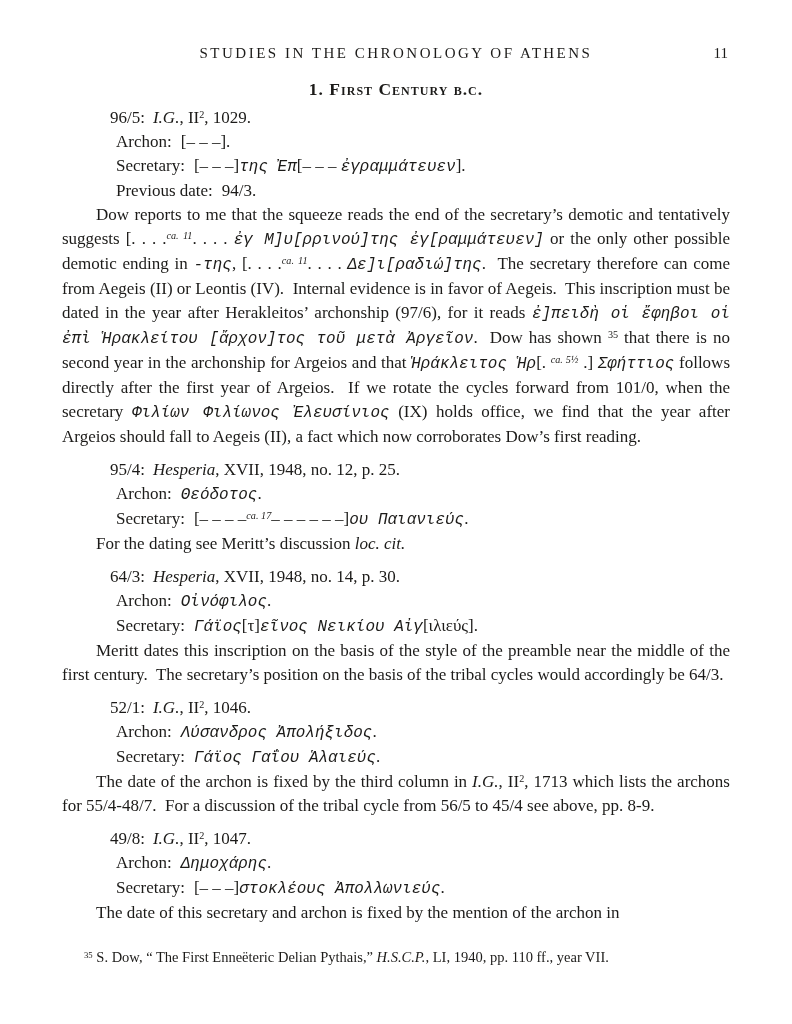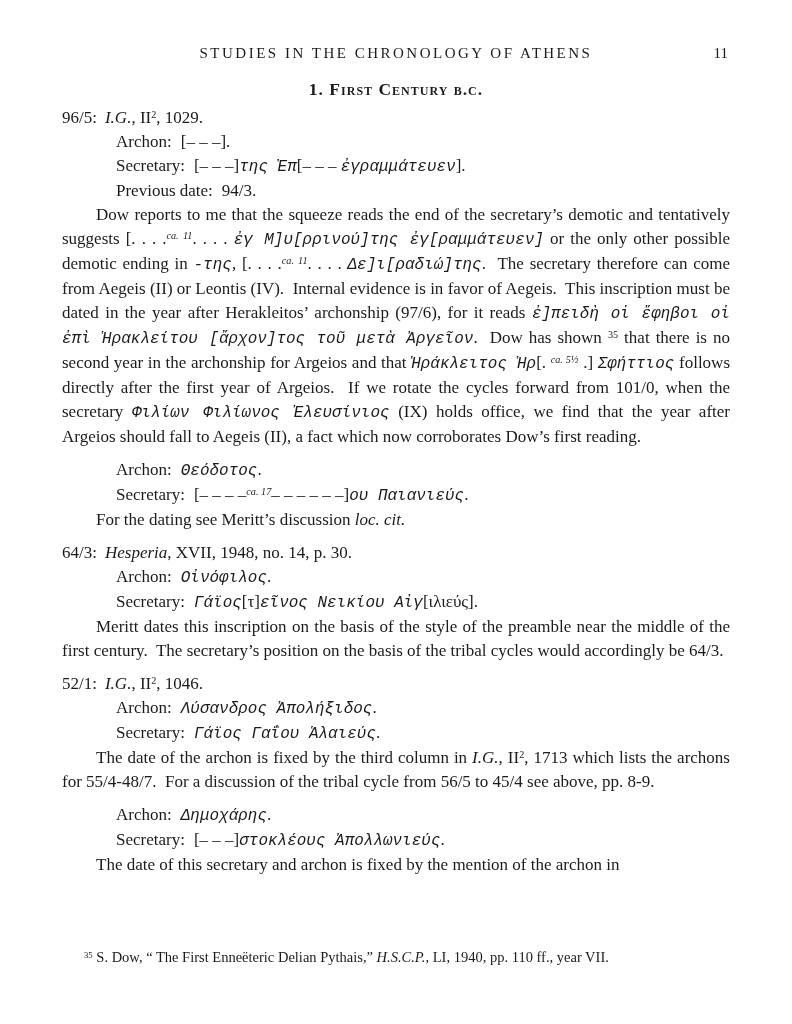--- a/index.html
+++ b/index.html
@@ -33,21 +33,21 @@
   .section-heading{
     font-variant:small-caps;
     font-weight:bold;
     font-size:17.5px;line-height:22px;
     letter-spacing:1px;
     text-align:center;
     margin:0 0 6px 0;
   }
   .entry{margin:0 0 9px 0;}
   .entry-head,.field,.para{margin:0;}
-  .entry-label{margin-right:8px;}
+  .entry-label{margin-right:8px;margin-left:48px;}
   .field{padding-left:54px;}
   .field-label{margin-right:9px;margin-top:21px;}
   .para{text-indent:34px;text-align:justify;}
   .seg{}
   .it{font-style:italic;}
   .gr{font-style:italic;font-family:Liberation Mono, monospace;font-size:0.94em;}
   .sup{
     font-size:0.6em;
     line-height:0;
     position:relative;top:-0.45em;
@@ -73,37 +73,39 @@
     <h2 class="section-heading">1. First Century b.c.</h2>
     <main id="entries">
         <section class="entry">
           <p class="entry-head"><span class="entry-label">96/5:</span><span class="seg it">I.G.</span><span class="seg">, II</span><span class="seg sup">2</span><span class="seg">, 1029.</span></p>
           <p class="field"><span class="field-label">Archon:</span><span class="seg">[– – –].</span></p>
           <p class="field"><span class="field-label">Secretary:</span><span class="seg">[– – –]</span><span class="seg gr">της Ἐπ</span><span class="seg">[– – – </span><span class="seg gr">ἐγραμμάτευεν</span><span class="seg">].</span></p>
           <p class="field"><span class="field-label">Previous date:</span><span class="seg">94/3.</span></p>
           <p class="para"><span class="seg">Dow reports to me that the squeeze reads the end of the secretary’s demotic and tentatively suggests [. . . .</span><span class="seg it sup">ca. 11</span><span class="seg">. . . . </span><span class="seg gr">ἐγ Μ]υ[ρρινού]της ἐγ[ραμμάτευεν]</span><span class="seg"> or the only other possible demotic ending in </span><span class="seg gr">-της</span><span class="seg">, [. . . .</span><span class="seg it sup">ca. 11</span><span class="seg">. . . . </span><span class="seg gr">Δε]ι[ραδιώ]της</span><span class="seg">.&nbsp; The secretary therefore can come from Aegeis (II) or Leontis (IV).&nbsp; Internal evidence is in favor of Aegeis.&nbsp; This inscription must be dated in the year after Herakleitos’ archonship (97/6), for it reads </span><span class="seg gr">ἐ]πειδὴ οἱ ἔφηβοι οἱ ἐπὶ Ἡρακλείτου [ἄρχον]τος τοῦ μετὰ Ἀργεῖον</span><span class="seg">.&nbsp; Dow has shown </span><span class="seg sup">35</span><span class="seg"> that there is no second year in the archonship for Argeios and that </span><span class="seg gr">Ἡράκλειτος Ἡρ</span><span class="seg">[. </span><span class="seg it sup">ca. 5½</span><span class="seg"> .] </span><span class="seg gr">Σφήττιος</span><span class="seg"> follows directly after the first year of Argeios.&nbsp; If we rotate the cycles forward from 101/0, when the secretary </span><span class="seg gr">Φιλίων Φιλίωνος Ἐλευσίνιος</span><span class="seg"> (IX) holds office, we find that the year after Argeios should fall to Aegeis (II), a fact which now corroborates Dow’s first reading.</span></p>
         </section>
         <section class="entry">
+          <p class="entry-head"><span class="entry-label">95/4:</span><span class="seg it">Hesperia</span><span class="seg">, XVII, 1948, no. 12, p. 25.</span></p>
           <p class="field"><span class="field-label">Archon:</span><span class="seg gr">Θεόδοτος</span><span class="seg">.</span></p>
           <p class="field"><span class="field-label">Secretary:</span><span class="seg">[– – – –</span><span class="seg it sup">ca. 17</span><span class="seg">– – – – – –]</span><span class="seg gr">ου Παιανιεύς</span><span class="seg">.</span></p>
           <p class="para"><span class="seg">For the dating see Meritt’s discussion </span><span class="seg it">loc. cit.</span></p>
         </section>
         <section class="entry">
           <p class="entry-head"><span class="entry-label">64/3:</span><span class="seg it">Hesperia</span><span class="seg">, XVII, 1948, no. 14, p. 30.</span></p>
           <p class="field"><span class="field-label">Archon:</span><span class="seg gr">Οἰνόφιλος</span><span class="seg">.</span></p>
           <p class="field"><span class="field-label">Secretary:</span><span class="seg gr">Γάϊος</span><span class="seg">[τ]</span><span class="seg gr">εῖνος Νεικίου Αἰγ</span><span class="seg">[ιλιεύς].</span></p>
           <p class="para"><span class="seg">Meritt dates this inscription on the basis of the style of the preamble near the middle of the first century.&nbsp; The secretary’s position on the basis of the tribal cycles would accordingly be 64/3.</span></p>
         </section>
         <section class="entry">
           <p class="entry-head"><span class="entry-label">52/1:</span><span class="seg it">I.G.</span><span class="seg">, II</span><span class="seg sup">2</span><span class="seg">, 1046.</span></p>
           <p class="field"><span class="field-label">Archon:</span><span class="seg gr">Λύσανδρος Ἀπολήξιδος</span><span class="seg">.</span></p>
           <p class="field"><span class="field-label">Secretary:</span><span class="seg gr">Γάϊος Γαΐου Ἁλαιεύς</span><span class="seg">.</span></p>
           <p class="para"><span class="seg">The date of the archon is fixed by the third column in </span><span class="seg it">I.G.</span><span class="seg">, II</span><span class="seg sup">2</span><span class="seg">, 1713 which lists the archons for 55/4-48/7.&nbsp; For a discussion of the tribal cycle from 56/5 to 45/4 see above, pp. 8-9.</span></p>
         </section>
         <section class="entry">
+          <p class="entry-head"><span class="entry-label">49/8:</span><span class="seg it">I.G.</span><span class="seg">, II</span><span class="seg sup">2</span><span class="seg">, 1047.</span></p>
           <p class="field"><span class="field-label">Archon:</span><span class="seg gr">Δημοχάρης</span><span class="seg">.</span></p>
           <p class="field"><span class="field-label">Secretary:</span><span class="seg">[– – –]</span><span class="seg gr">στοκλέους Ἀπολλωνιεύς</span><span class="seg">.</span></p>
           <p class="para"><span class="seg">The date of this secretary and archon is fixed by the mention of the archon in</span></p>
         </section>
       </main>
   </div>
   <footer class="footnote" id="footnote"><span class="seg sup">35</span><span class="seg"> S. Dow, “ The First Enneëteric Delian Pythais,” </span><span class="seg it">H.S.C.P.</span><span class="seg">, LI, 1940, pp. 110 ff., year VII.</span></footer>
 </div>
 
 </body></html>

